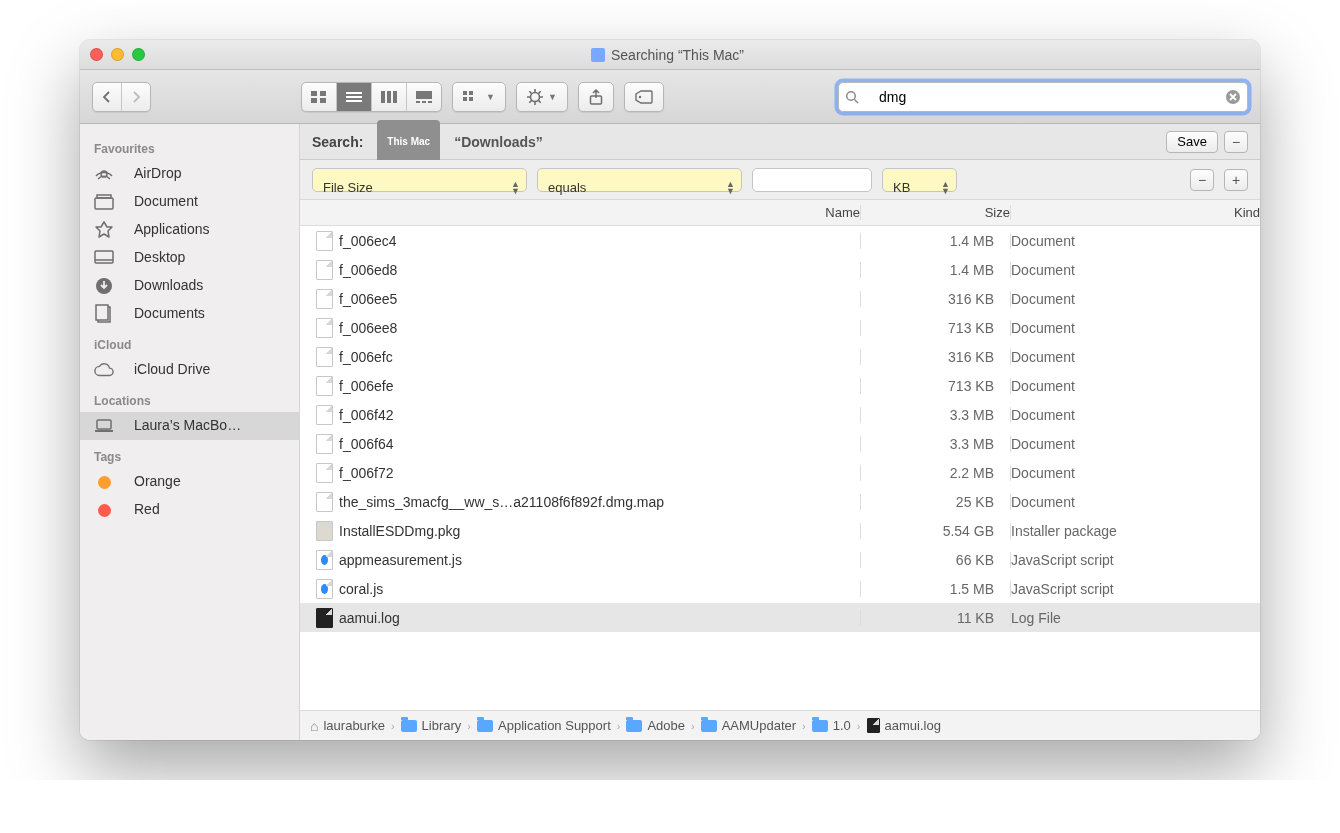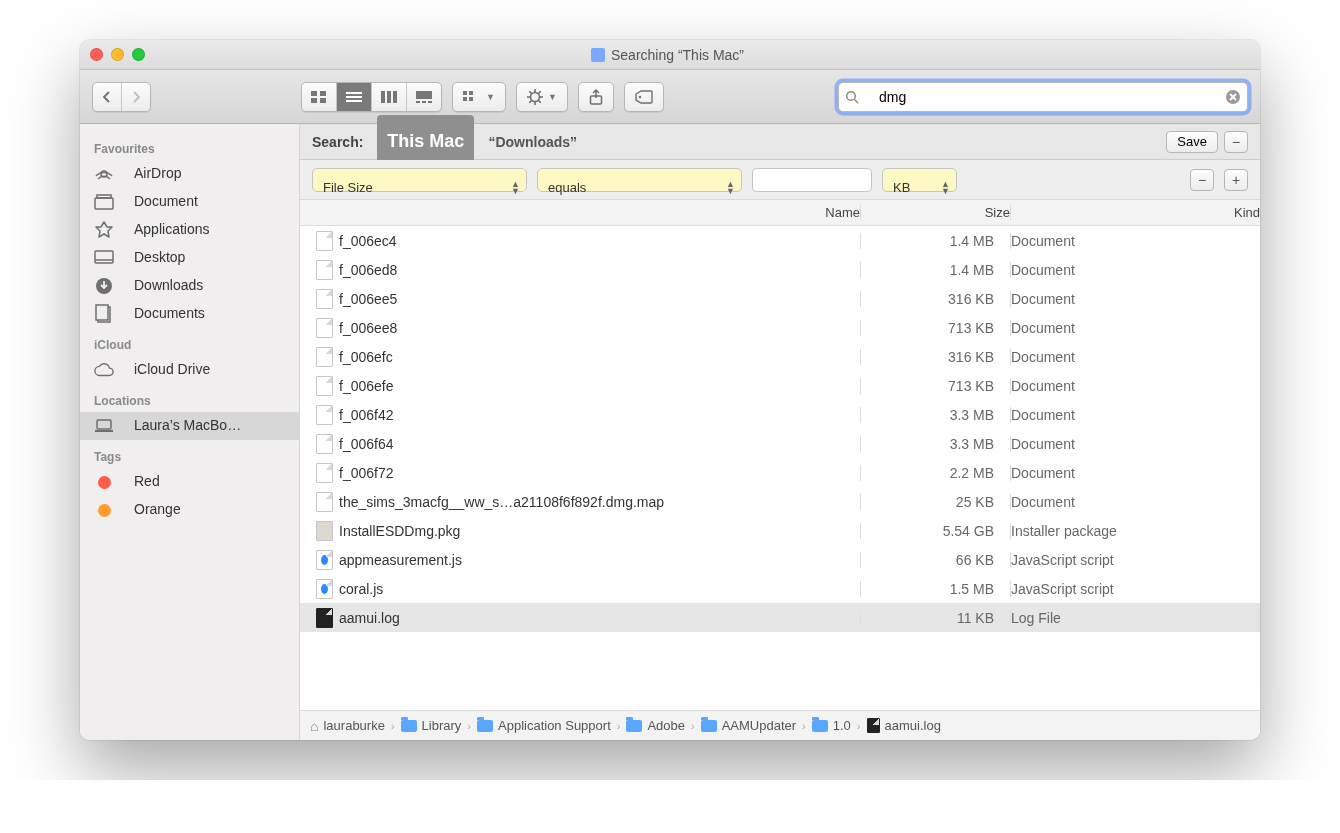--- a/index.html
+++ b/index.html
@@ -48,21 +48,21 @@
   .sb-item { display:flex; align-items:flex-start; gap:20px; padding:5px 14px; color:#333; white-space:nowrap; overflow:hidden; text-overflow:ellipsis;}
   .sb-item.sel { background:#d7d7d7;}
   .sb-item .ic { width:20px; height:18px; display:flex; align-items:center; justify-content:center; color:#6b6b6b; font-size:16px;}
   .tagdot{width:13px;height:13px;border-radius:50%;}
   .main { flex:1; display:flex; flex-direction:column; min-width:0;}
   .scopebar {
     height:36px; display:flex; align-items:center; padding:0 12px; gap:14px;
     background:#e7e7e7; border-bottom:1px solid #ccc; font-size:14px;
   }
   .scope-label{ color:#444; font-weight:700;}
-  .pill { background:#8f8f8f; color:#fff; padding:16px 10px; border-radius:4px; font-weight:600; font-size:18px;}
+  .pill { background:#8f8f8f; color:#fff; padding:16px 10px; border-radius:4px; font-weight:600; font-size:10px;}
   .scope-link{ color:#555; font-weight:700;}
   .scope-right{ margin-left:auto; display:flex; gap:6px;}
   .squarebtn{ width:24px; height:22px; border:1px solid #b6b6b6; border-radius:4px; background:linear-gradient(#fdfdfd,#ececec); display:flex; align-items:center; justify-content:center; font-size:14px; color:#555;}
   .savebtn{ height:22px; padding:0 10px; border:1px solid #b6b6b6; border-radius:4px; background:linear-gradient(#fdfdfd,#ececec); font-size:13px;}
   .filterbar{
     height:40px; display:flex; align-items:center; gap:10px; padding:0 12px;
     background:#eeeeee; border-bottom:1px solid #d8d8d8;
   }
   .select{
     height:24px; background:#fef9c3; border:1px solid #c5c5c5; border-radius:5px;
@@ -295,29 +295,29 @@
             <svg width="20" height="14" viewBox="0 0 20 14">
               <rect x="3" y="1" width="14" height="9" rx="1" fill="none" stroke="#6f6f6f" stroke-width="1.5"></rect>
               <rect x="1" y="11" width="18" height="2" fill="#6f6f6f"></rect>
             </svg>
           </span>
           <span>Laura’s MacBo…</span>
         </div>
         <div class="sb-head">Tags</div>
         <div class="sb-item">
           <span class="ic">
+            <span class="tagdot" style="background: rgb(255, 157, 47);"></span>
+          </span>
+          <span>Orange</span>
+        </div>
+        <div class="sb-item">
+          <span class="ic">
             <span class="tagdot" style="background: rgb(255, 91, 76);"></span>
           </span>
           <span>Red</span>
-        </div>
-        <div class="sb-item">
-          <span class="ic">
-            <span class="tagdot" style="background: rgb(255, 157, 47);"></span>
-          </span>
-          <span>Orange</span>
         </div>
       </div>
 
     <div class="main">
 
       <div class="scopebar">
         <span class="scope-label">Search:</span>
         <span class="pill">This Mac</span>
         <span class="scope-link">“Downloads”</span>
         <div class="scope-right">

